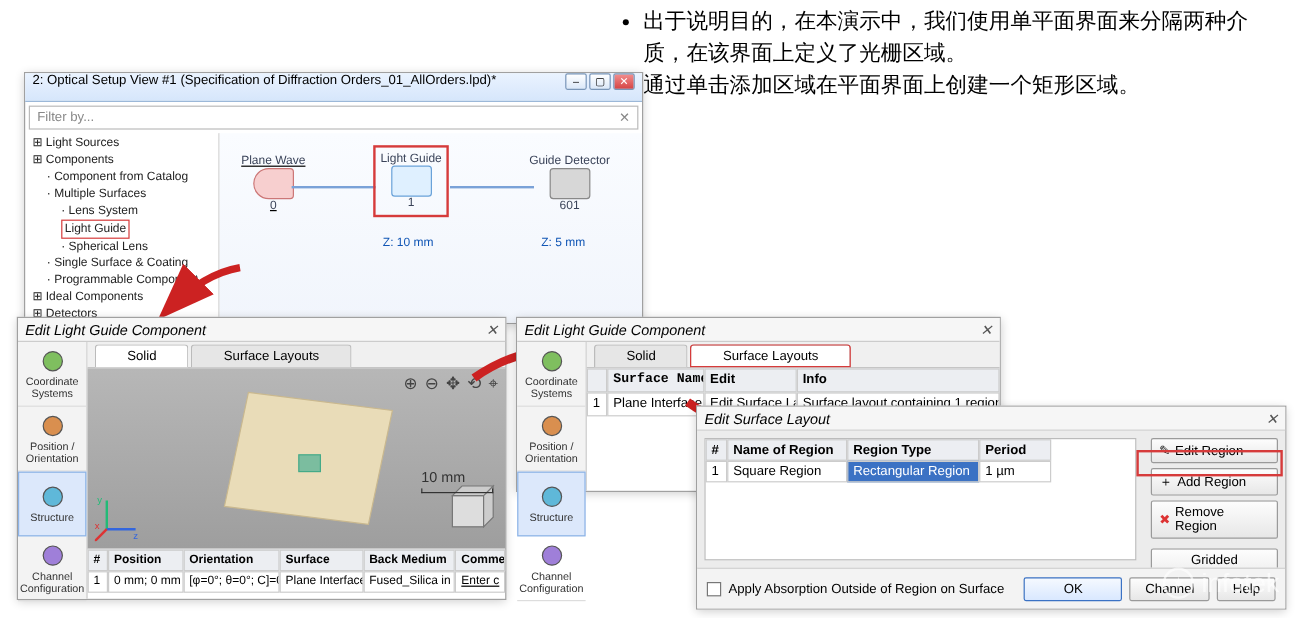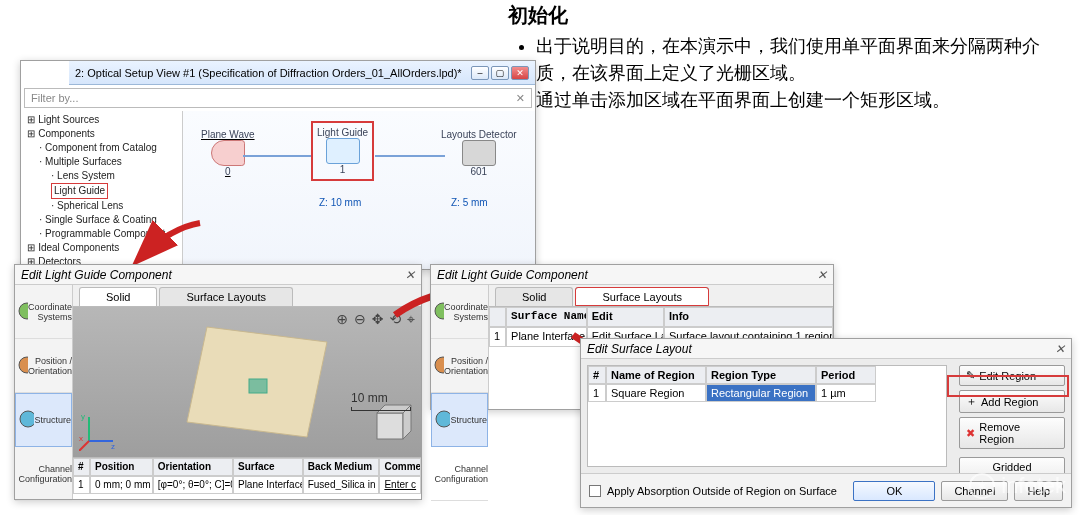--- a/index.html
+++ b/index.html
@@ -7,21 +7,21 @@
 body{margin:0;width:1080px;height:515px;background:#fff;position:relative;overflow:hidden;font-size:11px;}
 
 
 .rtext{position:absolute;left:508px;top:2px;width:560px;color:#000;}
 .rtext h3{margin:0 0 4px 0;font-size:20px;font-weight:bold;}
 .rtext ul{margin:2px 0;padding-left:28px;}
 .rtext li{font-size:18px;line-height:1.5;}
 
 
 .win{position:absolute;background:#fff;border:1px solid var(--border);box-shadow:0 2px 8px rgba(0,0,0,.2);}
-.titlebar{height:24px;background:linear-gradient(#eaf3ff,#d6e6fb);display:flex;align-items:center;padding:0 6px;font-size:11px;border-bottom:1px solid #9cb8d8;margin-left:48px;}
+.titlebar{height:24px;background:linear-gradient(#eaf3ff,#d6e6fb);display:flex;align-items:flex-start;padding:0 6px;font-size:11px;border-bottom:1px solid #9cb8d8;}
 .titlebar .sp{flex:1;}
 .wbtn{width:18px;height:14px;margin-left:2px;border:1px solid #7a96b8;background:linear-gradient(#fff,#dbe8f8);border-radius:2px;display:flex;align-items:center;justify-content:center;font-size:9px;}
 .wbtn.close{background:linear-gradient(#f28d8d,#d64545);color:#fff;}
 
 
 #win1{left:20px;top:60px;width:516px;height:210px;}
 .filt{height:20px;border:1px solid #bbb;margin:3px;padding:0 6px;color:#888;display:flex;align-items:center;}
 .filt .sp{flex:1;}
 .w1body{display:flex;height:158px;}
 .tree{width:162px;border-right:1px solid #ccc;padding:2px 2px;font-size:10px;line-height:14px;color:#222;overflow:hidden;}
@@ -32,21 +32,21 @@
 .node .nb{width:34px;height:26px;margin:0 auto;border-radius:3px;}
 .lbl1{font-size:10px;color:#3a4359;}
 .zlbl{color:#1156b5;font-size:10px;}
 .conn{position:absolute;height:2px;background:#7aa2d8;top:44px;}
 .hl2{border:2px solid var(--red);}
 
 
 .ph{height:20px;display:flex;align-items:center;padding:0 6px;font-size:12px;border-bottom:1px solid #ccc;background:#f6f6f6;font-style:italic;}
 .ph .sp{flex:1}.xc{color:#555;cursor:default;}
 .sidebar{position:absolute;left:0;top:20px;bottom:0;width:58px;background:#f3f3f3;border-right:1px solid #ccc;}
-.sidebtn{height:54px;border-bottom:1px solid #ddd;display:flex;flex-direction:row;align-items:center;justify-content:center;font-size:9px;color:#333;text-align:right;}
+.sidebtn{height:54px;border-bottom:1px solid #ddd;display:flex;flex-direction:column;align-items:center;justify-content:center;font-size:9px;color:#333;text-align:center;}
 .sidebtn svg{margin-bottom:2px;}
 .sidebtn.sel{background:#dce8fb;border:1px solid #8db3e6;}
 .tabs{position:absolute;left:58px;top:20px;right:0;height:22px;display:flex;align-items:flex-end;background:#f0f0f0;padding-left:6px;border-bottom:1px solid #bbb;}
 .tab{padding:3px 26px;border:1px solid #bbb;border-bottom:none;border-radius:3px 3px 0 0;margin-right:2px;font-size:11px;background:#e6e6e6;}
 .tab.act{background:#fff;}
 .tab.hlred{outline:1.5px solid var(--red);outline-offset:-1px;}
 
 
 #win2{left:14px;top:264px;width:408px;height:236px;}
 .v3d{position:absolute;left:58px;right:0;top:42px;bottom:42px;background:linear-gradient(#b7b7b7,#9e9e9e);}
@@ -78,21 +78,20 @@
 
 .bigarrow{position:absolute;width:90px;height:50px;}
 .wm{position:absolute;right:14px;bottom:16px;color:#fff;font-size:22px;opacity:.65;display:flex;align-items:center;gap:6px;}
 .wmi{width:26px;height:26px;border:2px solid #fff;border-radius:50%;display:flex;align-items:center;justify-content:center;font-size:14px;}
 .redbox{position:absolute;border:2px solid var(--red);}
 </style>
 </head>
 <body>
 
 <div class="rtext">
-  <h3>初始化</h3>
   <ul>
     <li>出于说明目的，在本演示中，我们使用单平面界面来分隔两种介质，在该界面上定义了光栅区域。</li>
     <li>通过单击添加区域在平面界面上创建一个矩形区域。</li>
   </ul>
 </div>
 
 <div id="win1" class="win">
   <div class="titlebar">
     <span>2: Optical Setup View #1 (Specification of Diffraction Orders_01_AllOrders.lpd)*</span>
     <span class="sp"></span>
@@ -127,21 +126,21 @@
       </div>
       <div class="conn" style="left:60px;width:70px;"></div>
       <div class="node hl2" style="left:128px;top:10px;padding:4px;">
         <div class="lbl1">Light Guide</div>
         <div class="nb" style="background:#dff0ff;border:1px solid #6aa2d9;"></div>
         <div class="lbl1">1</div>
       </div>
       <div class="zlbl" style="position:absolute;left:136px;top:86px;">Z: 10 mm</div>
       <div class="conn" style="left:192px;width:70px;"></div>
       <div class="node" style="left:258px;top:18px;">
-        <div class="lbl1">Layouts Detector</div>
+        <div class="lbl1">Guide Detector</div>
         <div class="nb" style="background:#d7d7d7;border:1px solid #888;"></div>
         <div class="lbl1">601</div>
       </div>
       <div class="zlbl" style="position:absolute;left:268px;top:86px;">Z: 5 mm</div>
     </div>
   </div>
 </div>
 
 <svg class="bigarrow" style="left:130px;top:218px;">
   <defs>

